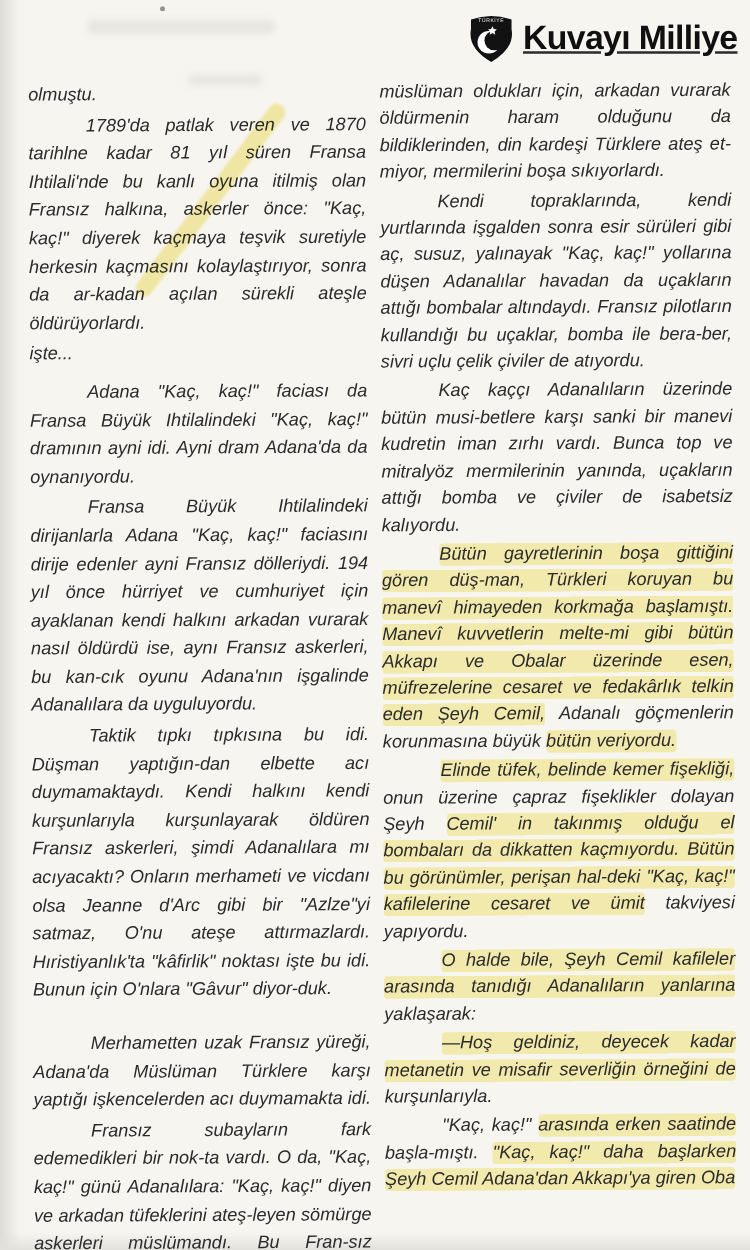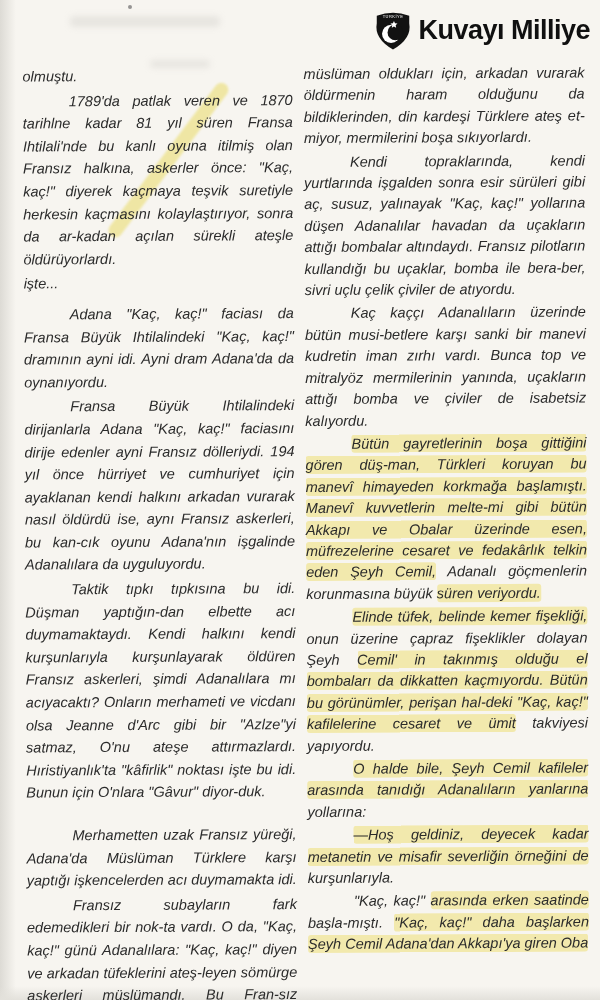--- a/index.html
+++ b/index.html
@@ -18,21 +18,21 @@
     background:linear-gradient(0deg,#e3e1db,rgba(227,225,219,0));}
   .ghost{position:absolute;background:#d7d5d0;filter:blur(3px);opacity:.5;border-radius:4px;}
   .ghost.g1{left:70px;top:16px;width:150px;height:11px;}
   .ghost.g2{left:150px;top:60px;width:60px;height:8px;}
   .speck{position:absolute;left:128px;top:5px;width:4px;height:4px;background:#6b6b6b;border-radius:50%;opacity:.7;}
   
   .streak{position:absolute;left:220px;top:80px;width:14px;height:190px;
     background:rgba(233,219,102,.55);border-radius:8px;
     transform:rotate(37deg);transform-origin:top left;filter:blur(1px);}
   
-  .header{position:absolute;top:9px;right:10px;display:flex;align-items:center;gap:3px;}
+  .header{position:absolute;top:9px;right:10px;display:flex;align-items:center;gap:3px;text-decoration:underline;}
   .logo-title{font-size:27px;font-weight:700;letter-spacing:-0.5px;color:#101010;}
   
   .columns{position:absolute;top:64px;left:25px;display:flex;gap:11px;transform:rotate(-0.3deg);}
   .col{font-style:italic;text-align:justify;}
   .col-left{width:270px;font-size:14.5px;line-height:22.6px;}
   .col-right{width:281px;font-size:14.5px;line-height:21.4px;}
   .para{margin:0 0 2px 0;}
   .ind{text-indent:46px;}
   .gap-top{margin-top:20px;}
   .gap-bottom{margin-bottom:8px;}
@@ -85,31 +85,31 @@
       </p>
       <p class="para ind">
         <span>Kendi topraklarında, kendi yurtlarında işgalden sonra esir sürüleri gibi aç, susuz, yalınayak "Kaç, kaç!" yollarına düşen Adanalılar havadan da uçakların attığı bombalar altındaydı. Fransız pilotların kullandığı bu uçaklar, bomba ile bera-ber, sivri uçlu çelik çiviler de atıyordu.</span>
       </p>
       <p class="para ind">
         <span>Kaç kaççı Adanalıların üzerinde bütün musi-betlere karşı sanki bir manevi kudretin iman zırhı vardı. Bunca top ve mitralyöz mermilerinin yanında, uçakların attığı bomba ve çiviler de isabetsiz kalıyordu.</span>
       </p>
       <p class="para ind">
         <span class="hl">Bütün gayretlerinin boşa gittiğini gören düş-man, Türkleri koruyan bu manevî himayeden korkmağa başlamıştı. Manevî kuvvetlerin melte-mi gibi bütün Akkapı ve Obalar üzerinde esen, müfrezelerine cesaret ve fedakârlık telkin eden Şeyh Cemil,</span>
         <span> Adanalı göçmenlerin korunmasına büyük </span>
-        <span class="hl">süren veriyordu.</span>
+        <span class="hl">bütün veriyordu.</span>
       </p>
       <p class="para ind">
         <span class="hl">Elinde tüfek, belinde kemer fişekliği,</span>
         <span> onun üzerine çapraz fişeklikler dolayan Şeyh </span>
         <span class="hl">Cemil' in takınmış olduğu el bombaları da dikkatten kaçmıyordu. Bütün bu görünümler, perişan hal-deki "Kaç, kaç!" kafilelerine cesaret ve ümit</span>
         <span> takviyesi yapıyordu.</span>
       </p>
       <p class="para ind">
         <span class="hl">O halde bile, Şeyh Cemil kafileler arasında tanıdığı Adanalıların yanlarına</span>
-        <span> yollarına:</span>
+        <span> yaklaşarak:</span>
       </p>
       <p class="para ind">
         <span class="hl">—Hoş geldiniz, deyecek kadar metanetin ve misafir severliğin örneğini de</span>
         <span> kurşunlarıyla.</span>
       </p>
       <p class="para ind">
         <span>"Kaç, kaç!" </span>
         <span class="hl">arasında erken saatinde</span>
         <span> başla-mıştı. </span>
         <span class="hl">"Kaç, kaç!" daha başlarken Şeyh Cemil Adana'dan Akkapı'ya giren Oba</span>

